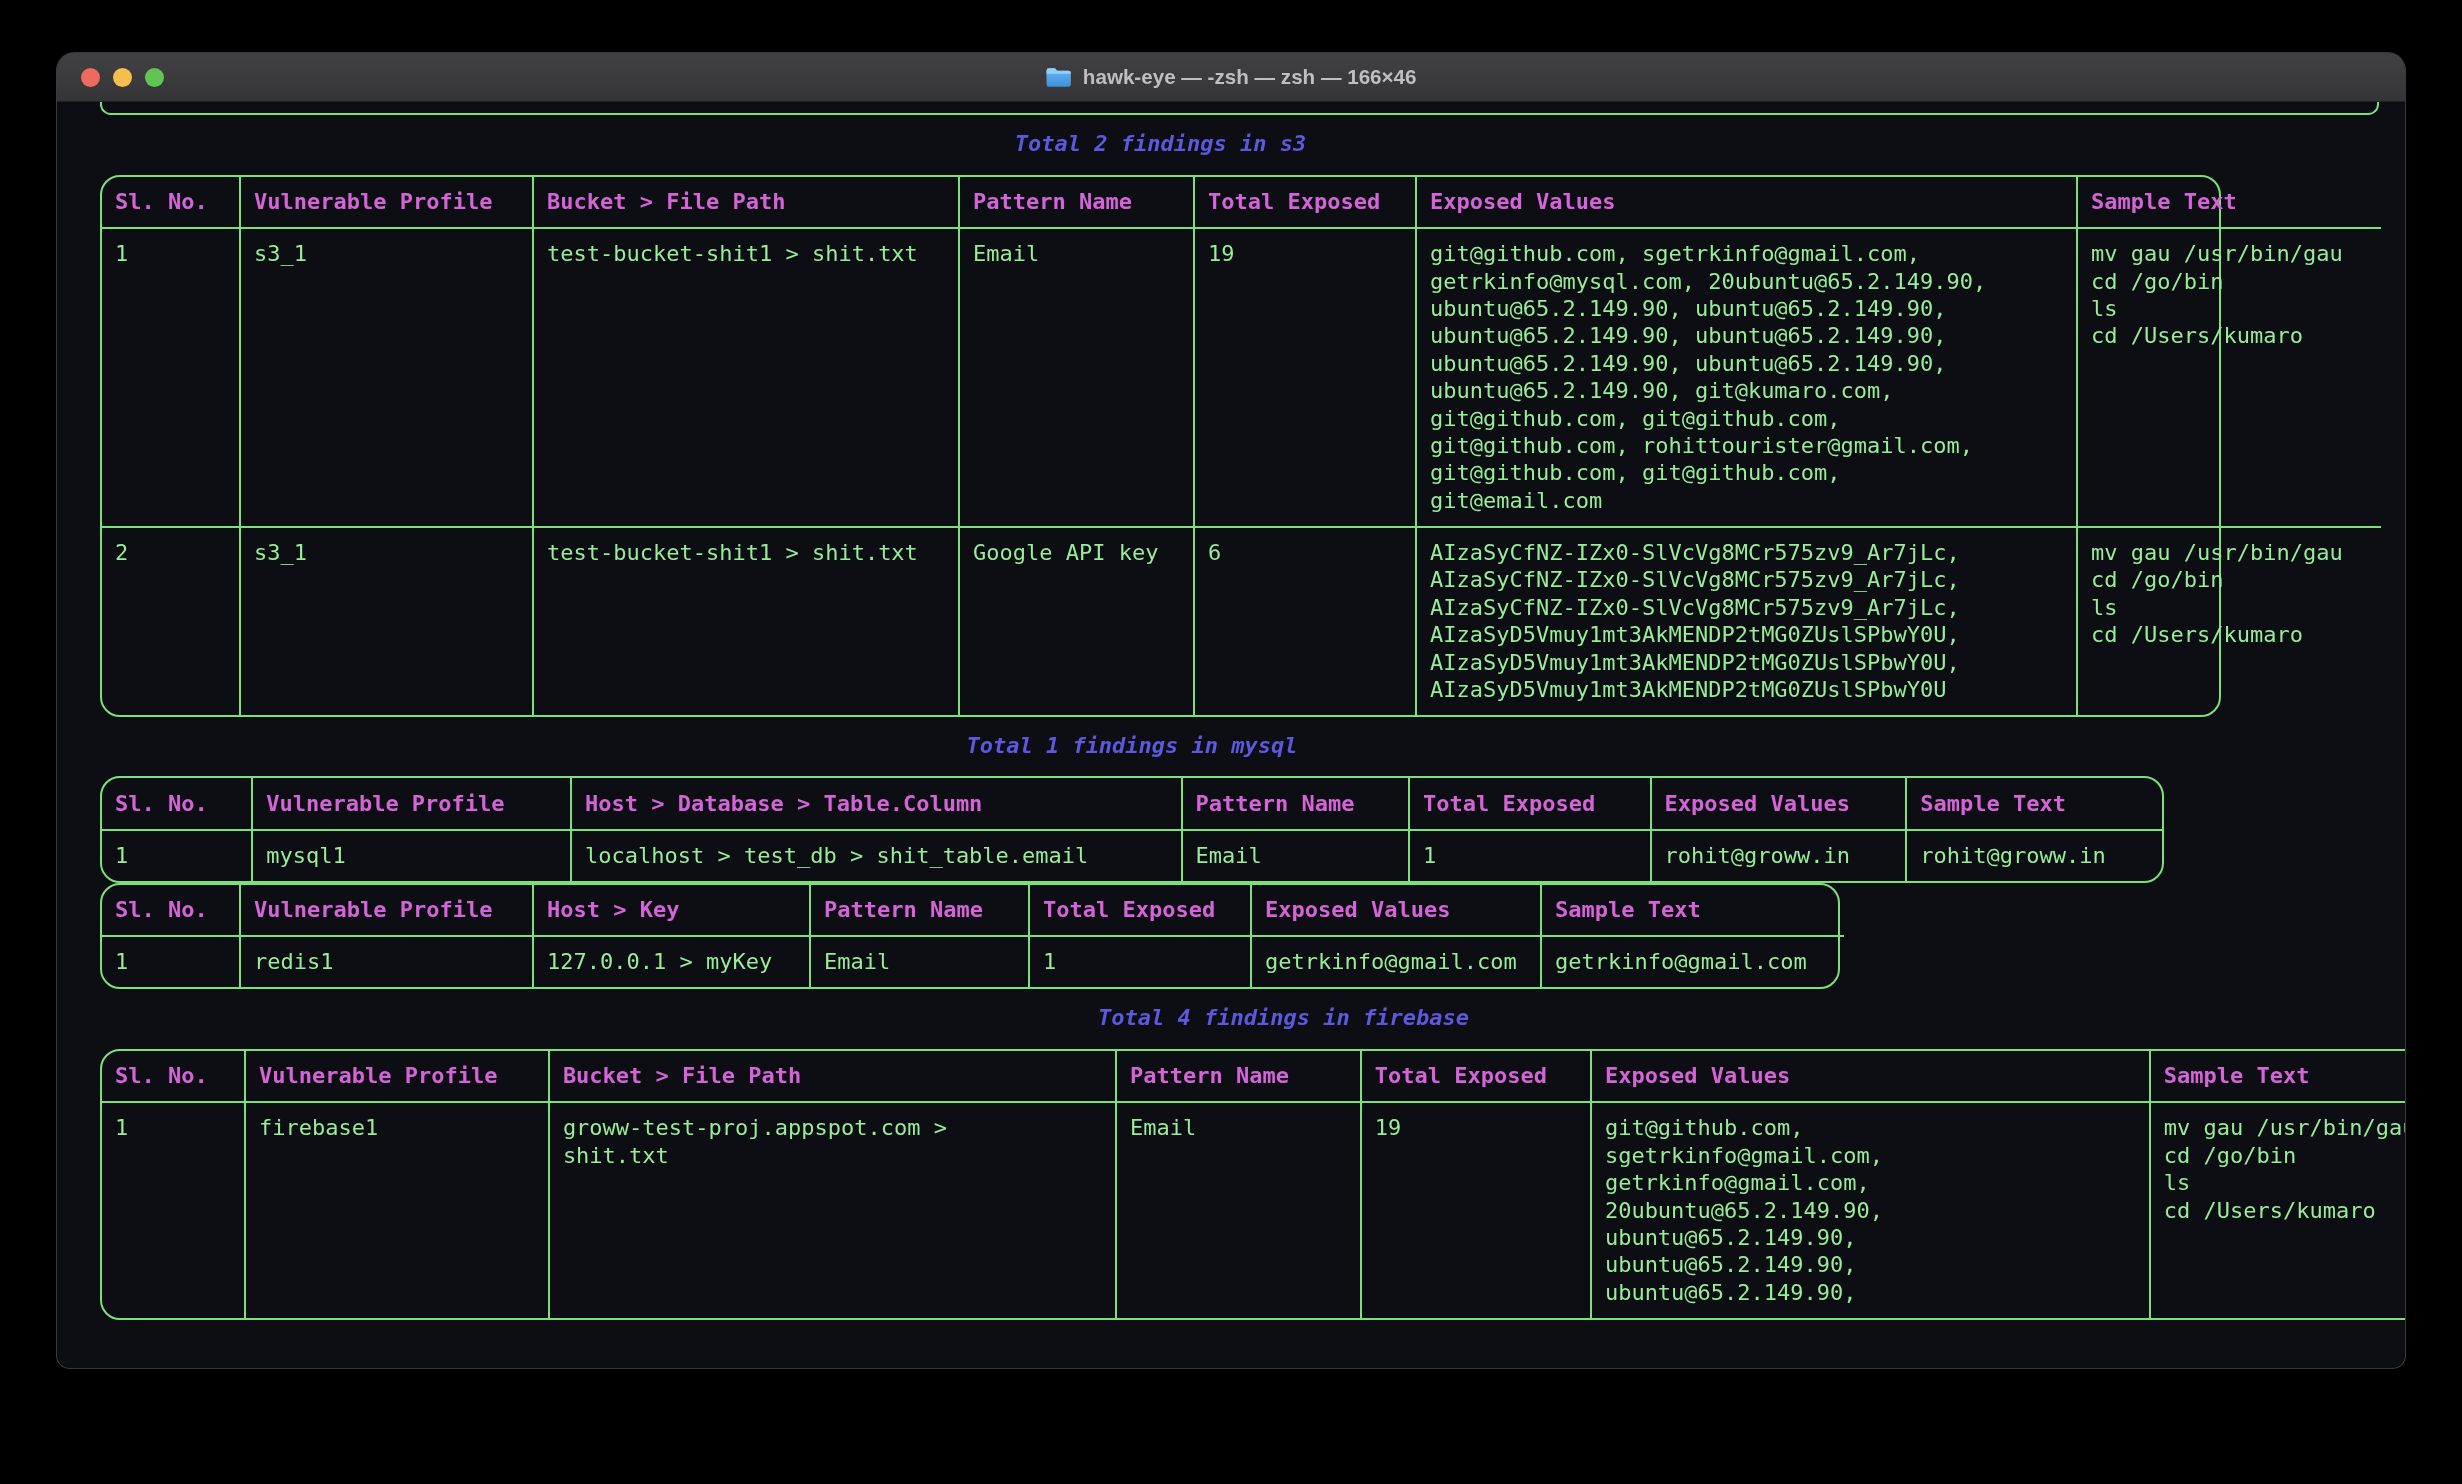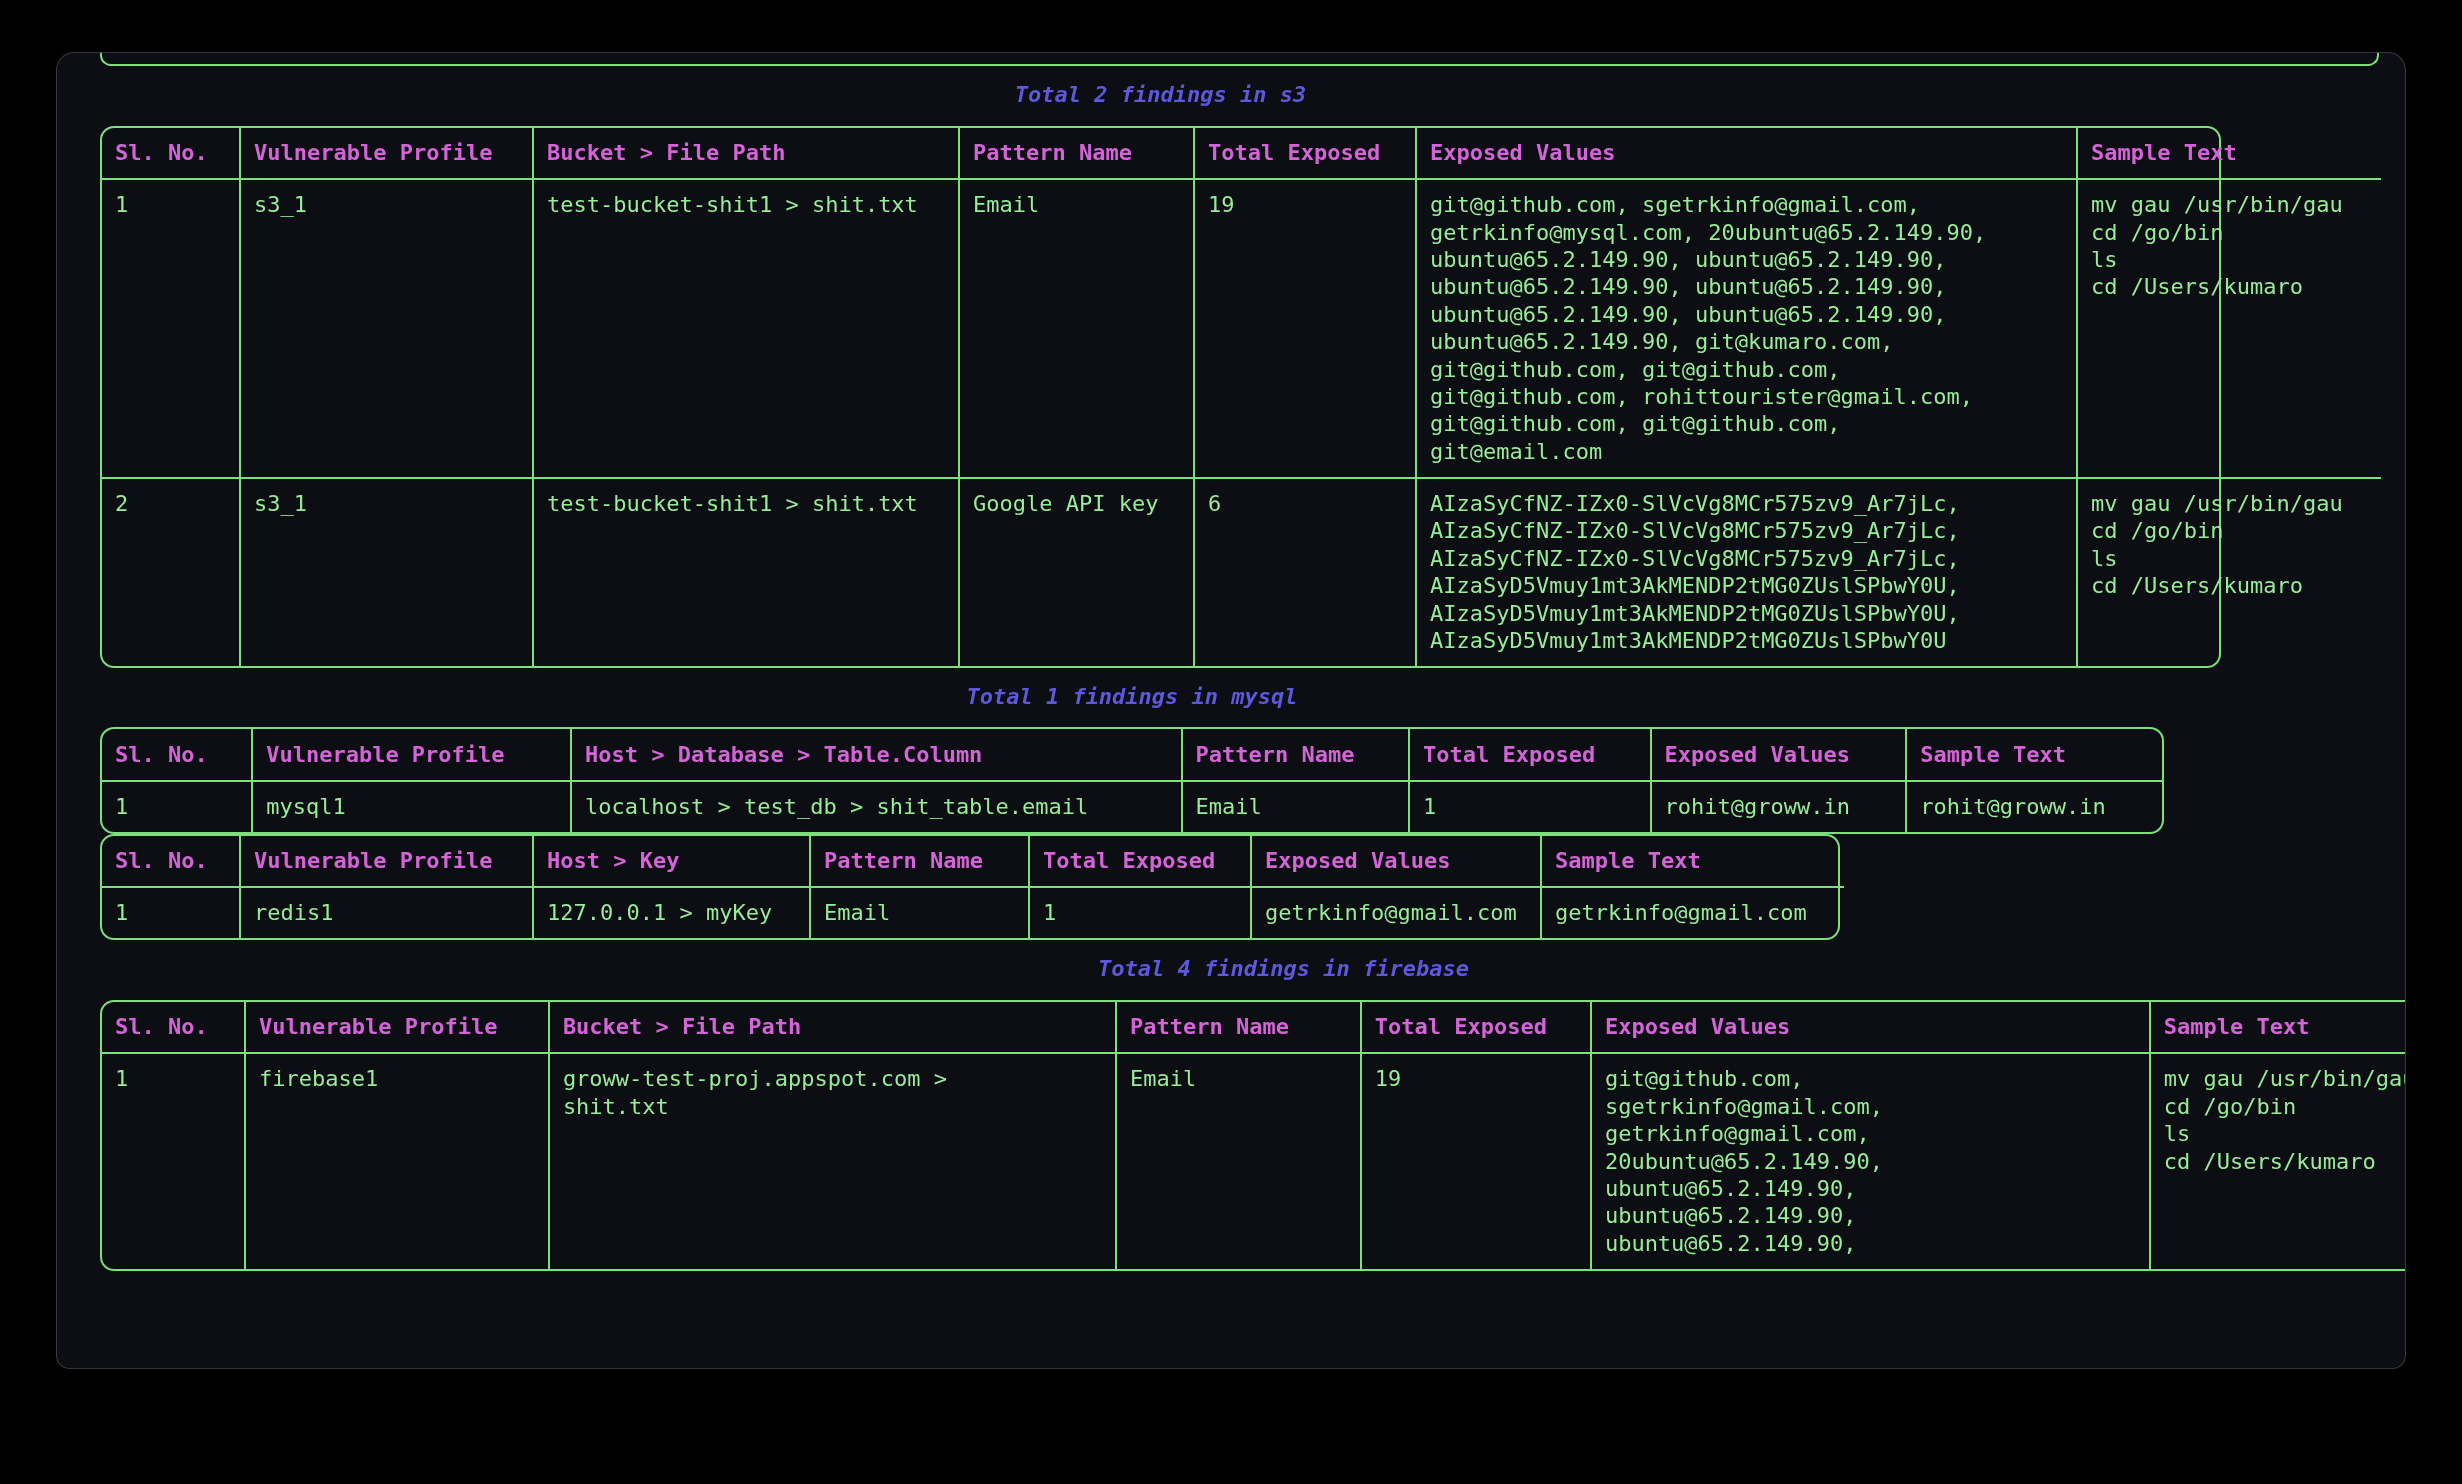--- a/index.html
+++ b/index.html
@@ -49,38 +49,58 @@
     border-radius:0 0 10.7px 10.7px;
   }
   .section-title{
     margin:15.2px 0 17px;
     text-align:center;
     color:var(--blue);
     font-weight:bold;font-style:italic;
   }
   .tbl-wrap{
     border:2.3px solid var(--green-border);
-    border-radius:14px;
+    border-radius:20px;
   }
   table.tbl{border-collapse:collapse;table-layout:fixed;width:100%;}
   .tbl th,.tbl td{
     padding:11.4px 13px;
     text-align:left;vertical-align:top;
     border-right:2.3px solid var(--green-border);
     font-size:22px;line-height:27.4px;font-weight:normal;
   }
   .tbl th:last-child,.tbl td:last-child{border-right:none;}
   .tbl thead th{border-bottom:2.3px solid var(--green-border);color:var(--magenta);font-weight:bold;}
   .tbl tbody tr:not(:first-child) td{border-top:2.3px solid var(--green-border);}
   .line{white-space:pre;}
 </style>
 </head>
 <body>
 
 <div class="window">
+  <div class="titlebar">
+    <div class="lights">
+      <span class="light red"></span>
+      <span class="light yellow"></span>
+      <span class="light green"></span>
+    </div>
+    <div class="title-wrap">
+      <svg class="folder-svg" width="27.4" height="23" viewBox="0 0 36 30">
+        <defs>
+          <linearGradient id="fg" x1="0" y1="0" x2="0" y2="1">
+            <stop offset="0" stop-color="#69b9f2"></stop>
+            <stop offset="1" stop-color="#3f8fdc"></stop>
+          </linearGradient>
+        </defs>
+        <path d="M2 6 Q2 3 5 3 L13 3 L16 6 L31 6 Q34 6 34 9 L34 24 Q34 27 31 27 L5 27 Q2 27 2 24 Z" fill="url(#fg)"></path>
+        <path d="M2 10 L34 10 L34 9 Q34 6 31 6 L16 6 L13 3 L5 3 Q2 3 2 6 Z" fill="#8fd0f7"></path>
+      </svg>
+      <span>hawk-eye — -zsh — zsh — 166×46</span>
+    </div>
+  </div>
   <div class="content">
     <div class="prev-edge"></div>
     <div id="sections">
         <div class="section" style="width: 2121px;">
           <div class="section-title">Total 2 findings in s3</div>
           <div class="tbl-wrap">
             <table class="tbl">
               <colgroup>
                 <col style="width: 138px;">
                 <col style="width: 293px;">

